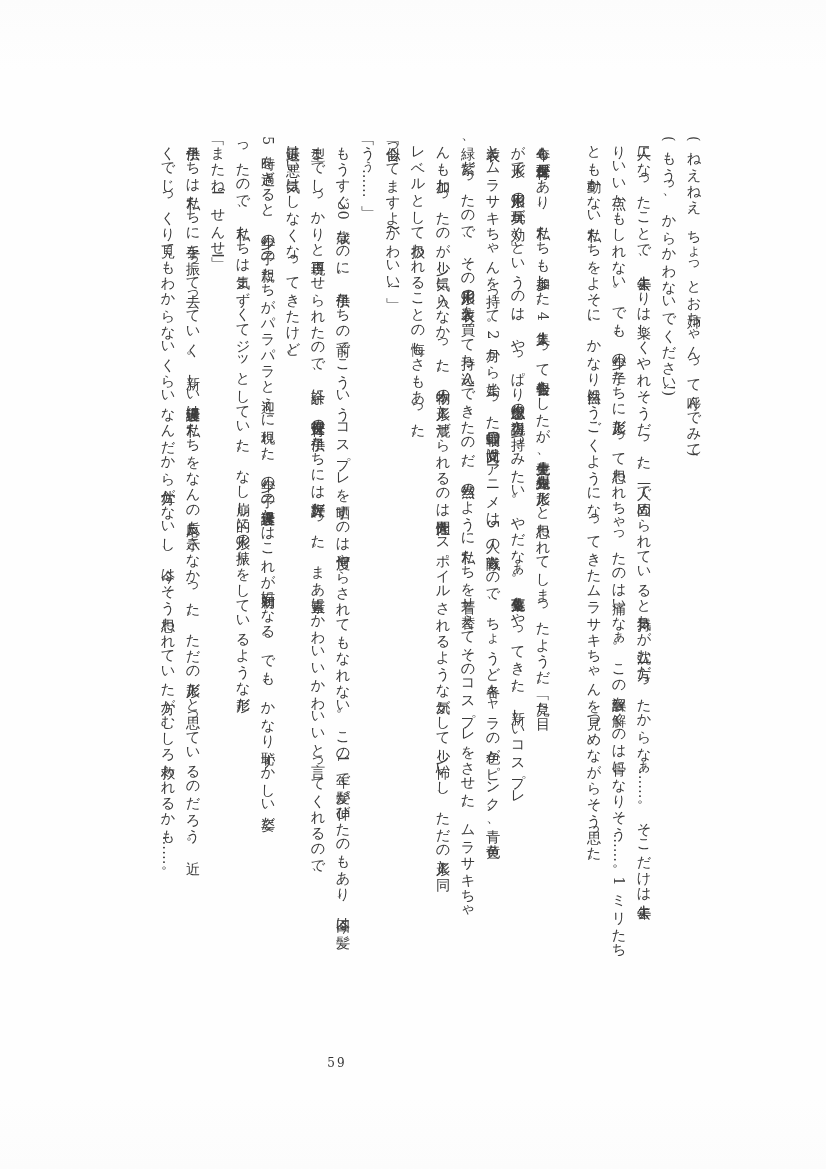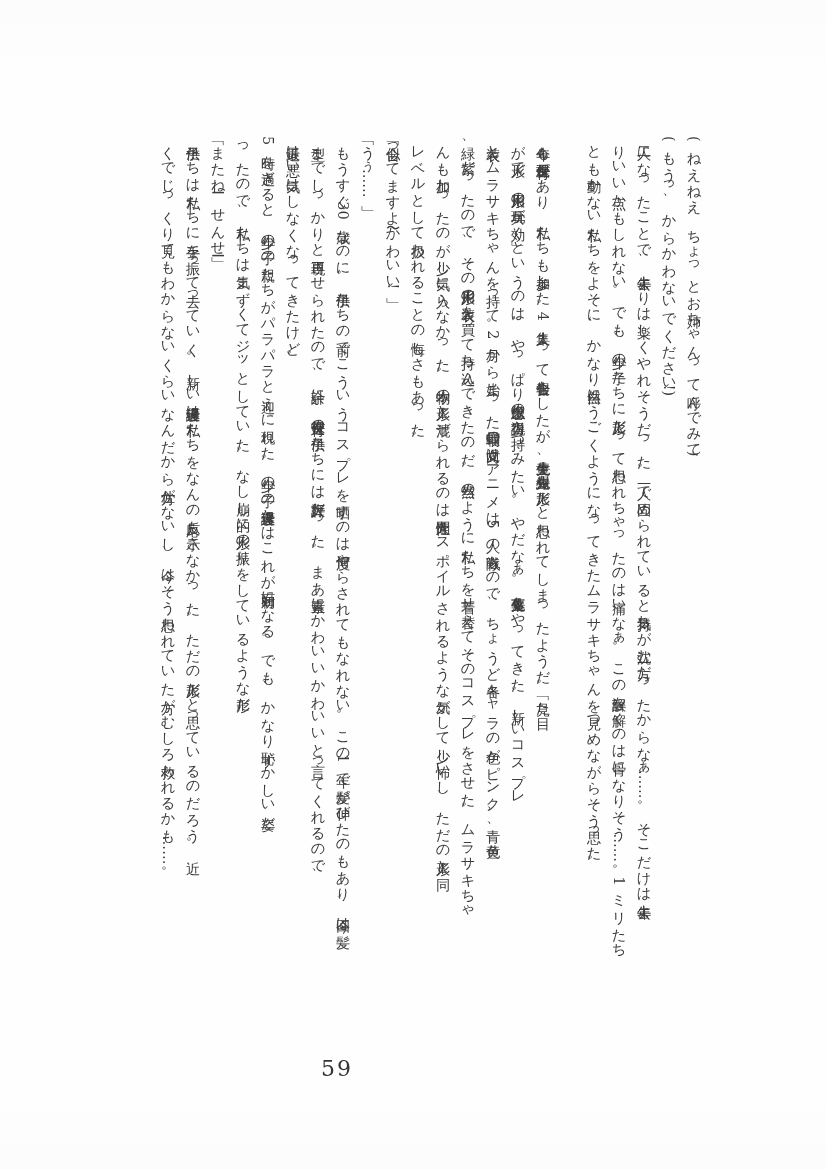--- a/index.html
+++ b/index.html
@@ -39,21 +39,21 @@
   }
   .v-line.blank {
     width: 26px;
   }
   .page-number {
     position: absolute;
     top: 1056px;
     left: 0;
     width: 674px;
     text-align: center;
-    font-size: 22px;
+    font-size: 12px;
     letter-spacing: 2px;
     color: #353535;
   }
 </style>
 </head>
 <body>
 
 <div class="scan-page">
   <div class="v-text" id="textBlock">
       <p class="v-line">(ねえねえ、ちょっとお姉ちゃんって呼んでみて)</p>

